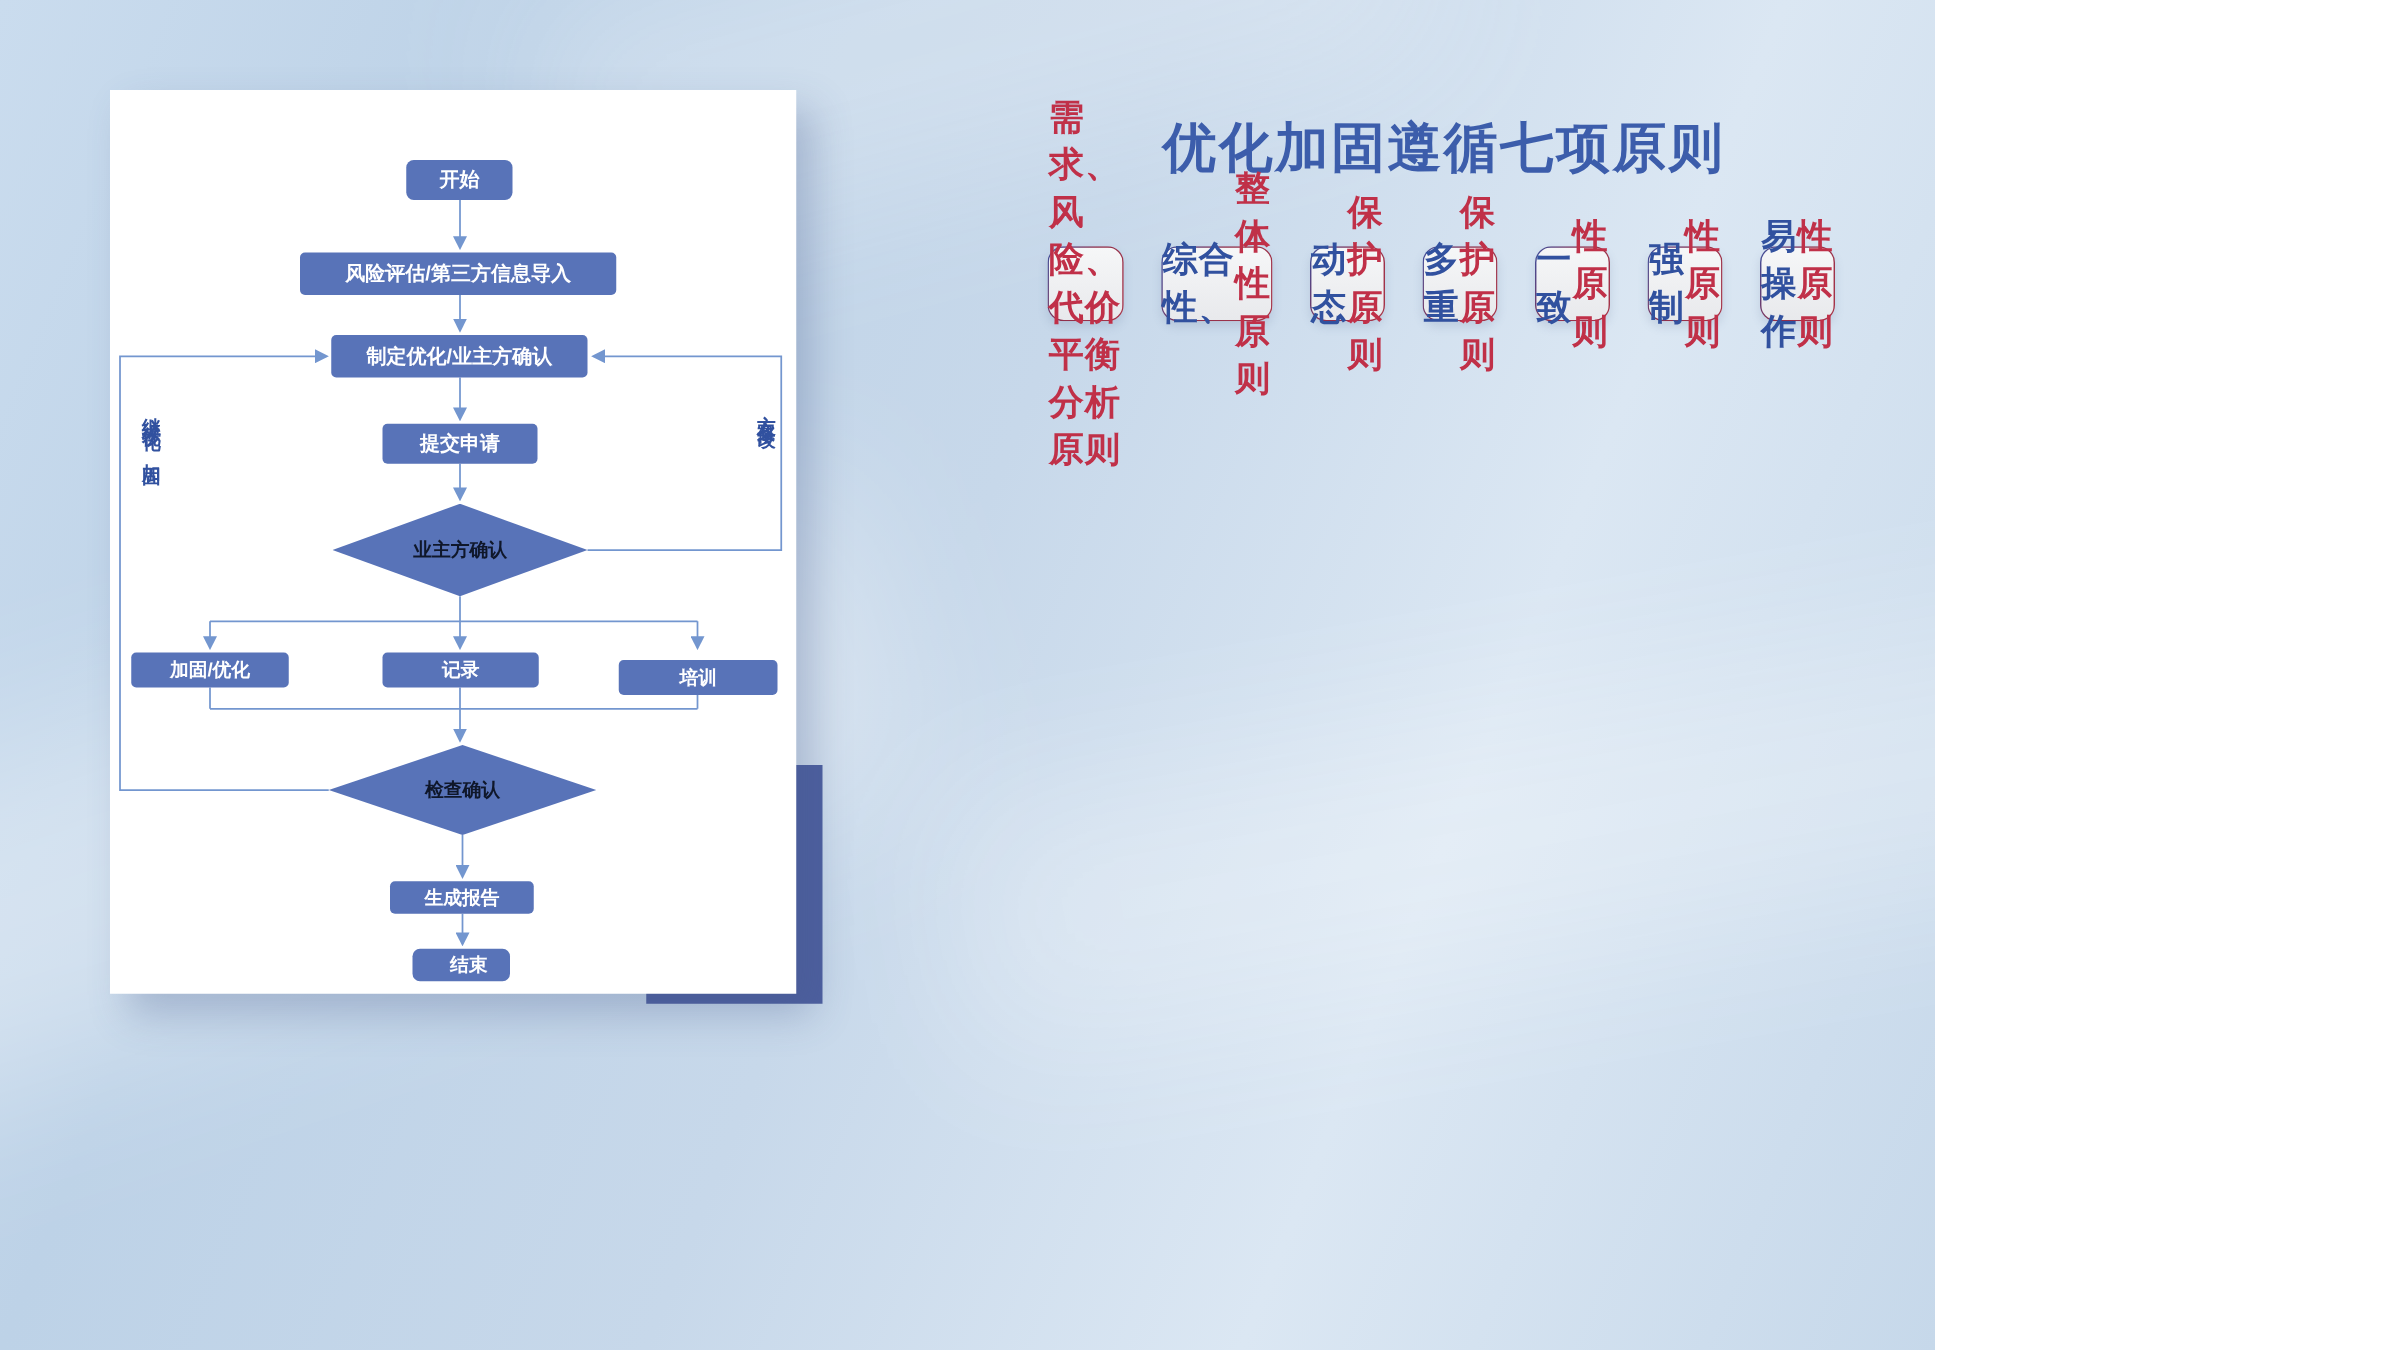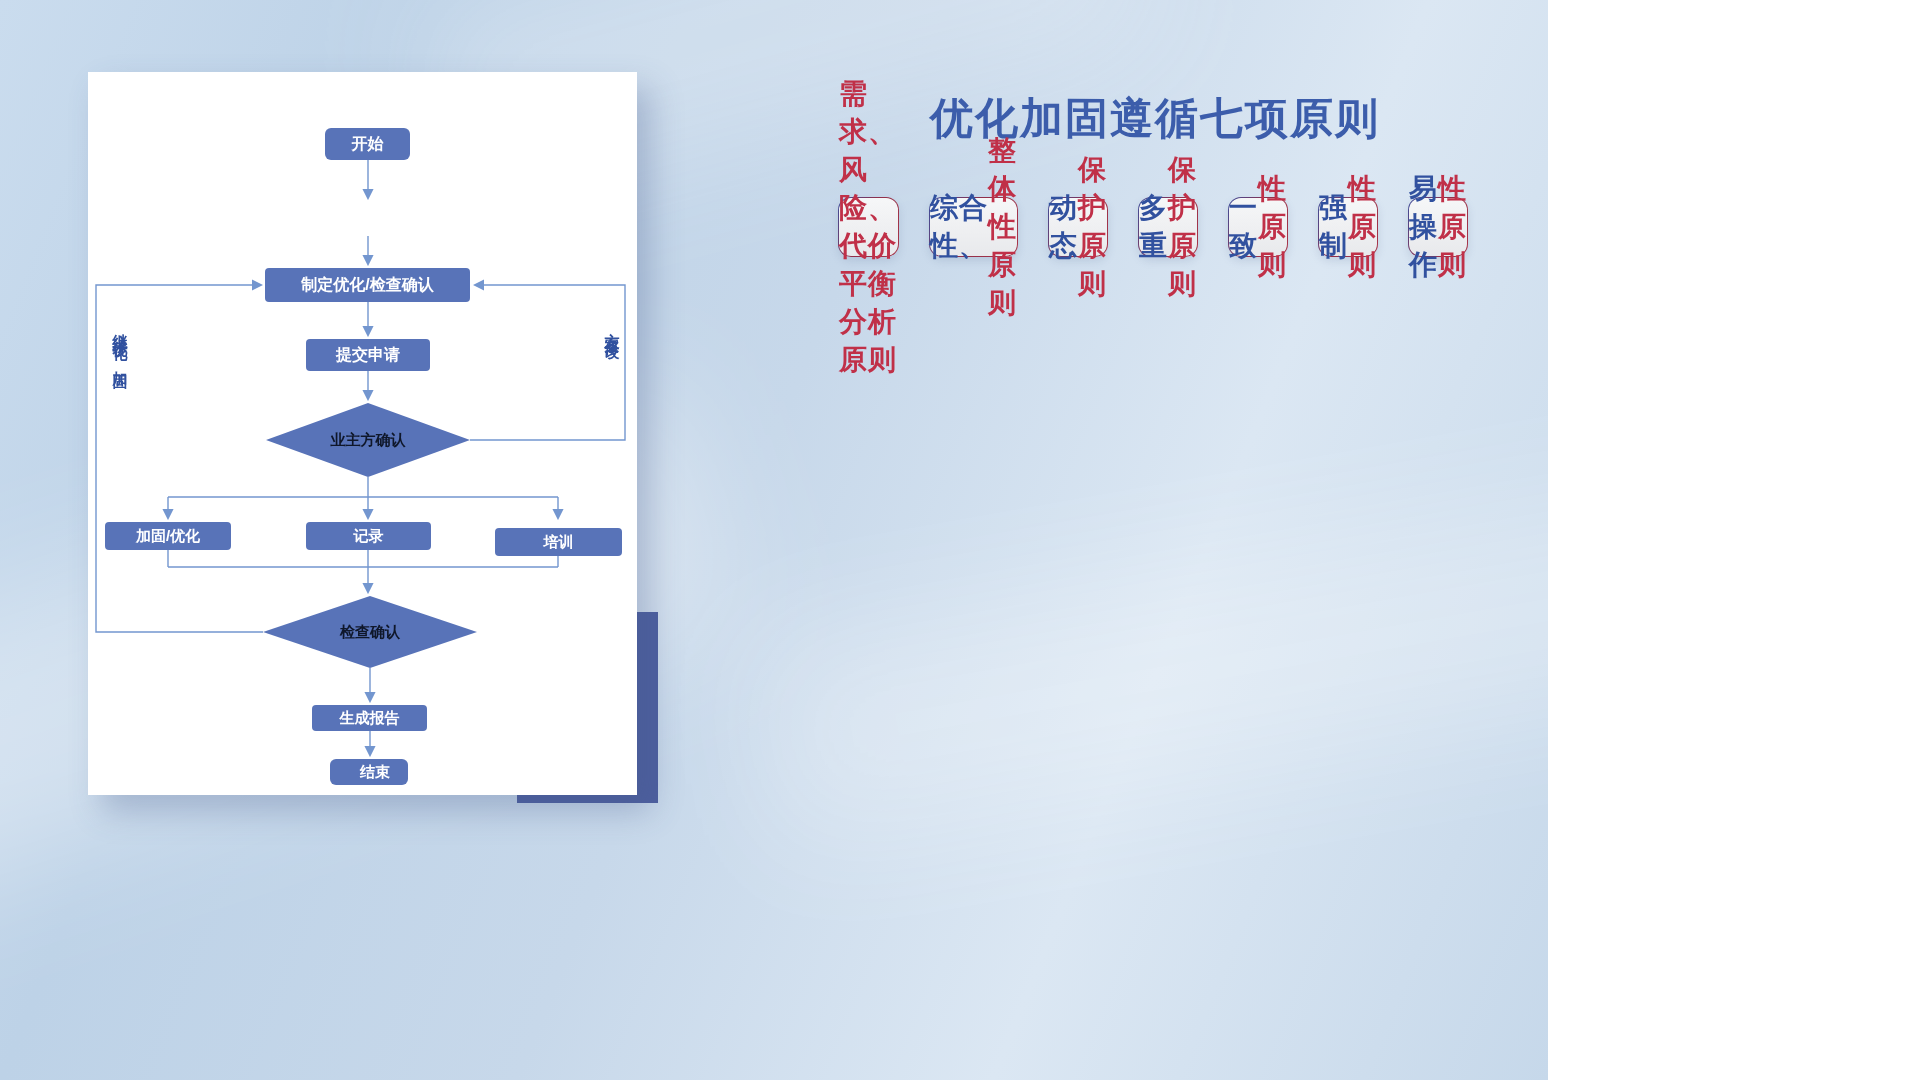--- a/index.html
+++ b/index.html
@@ -87,21 +87,22 @@
         <path class="edge" d="M470,478 V495"></path>
         <path class="edge" d="M80,495 H470"></path>
         <path class="edge" marker-end="url(#arrowhead)" d="M280,478 V520"></path>
         <path class="edge" marker-end="url(#arrowhead)" d="M282,596 V629"></path>
         <path class="edge" marker-end="url(#arrowhead)" d="M282,659 V683"></path>
         <path class="edge" marker-end="url(#arrowhead)" d="M175,560 H8 V213 H173"></path>
         <path class="edge" marker-end="url(#arrowhead)" d="M382,368 H537 V213 H387"></path>
       </svg>
 
       <div class="node n-start">开始</div>
-      <div class="node n-plan">制定优化/检查确认</div>
+      <div class="node n-risk">风险评估/第三方信息导入</div>
+      <div class="node n-plan">制定优化/业主方确认</div>
       <div class="node n-submit">提交申请</div>
       <div class="diamond d-owner">业主方确认</div>
       <div class="node n-harden">加固/优化</div>
       <div class="node n-record">记录</div>
       <div class="node n-train">培训</div>
       <div class="diamond d-check">检查确认</div>
       <div class="node n-report">生成报告</div>
       <div class="node n-end">结束</div>
 
       <div class="vlabel vlabel-left">继续优化/加固</div>

